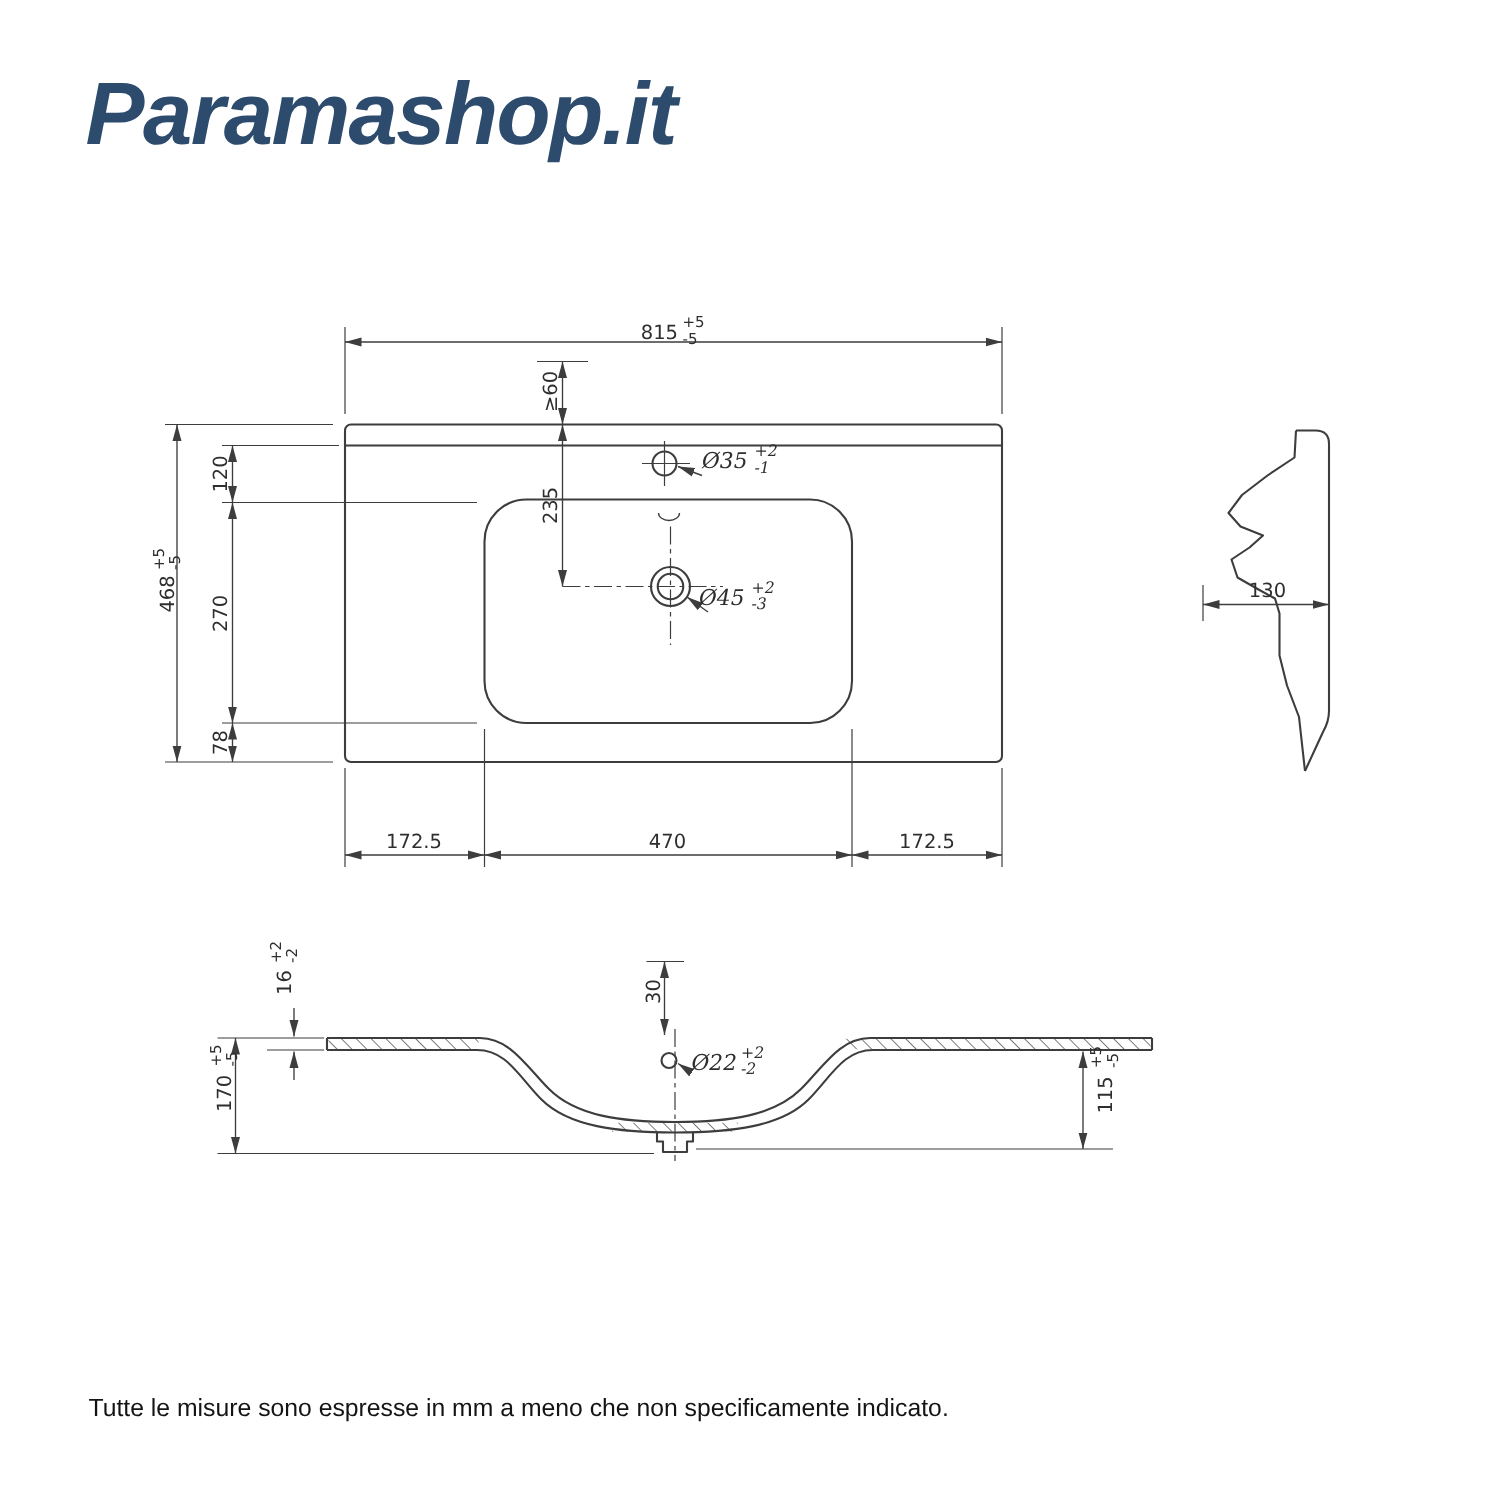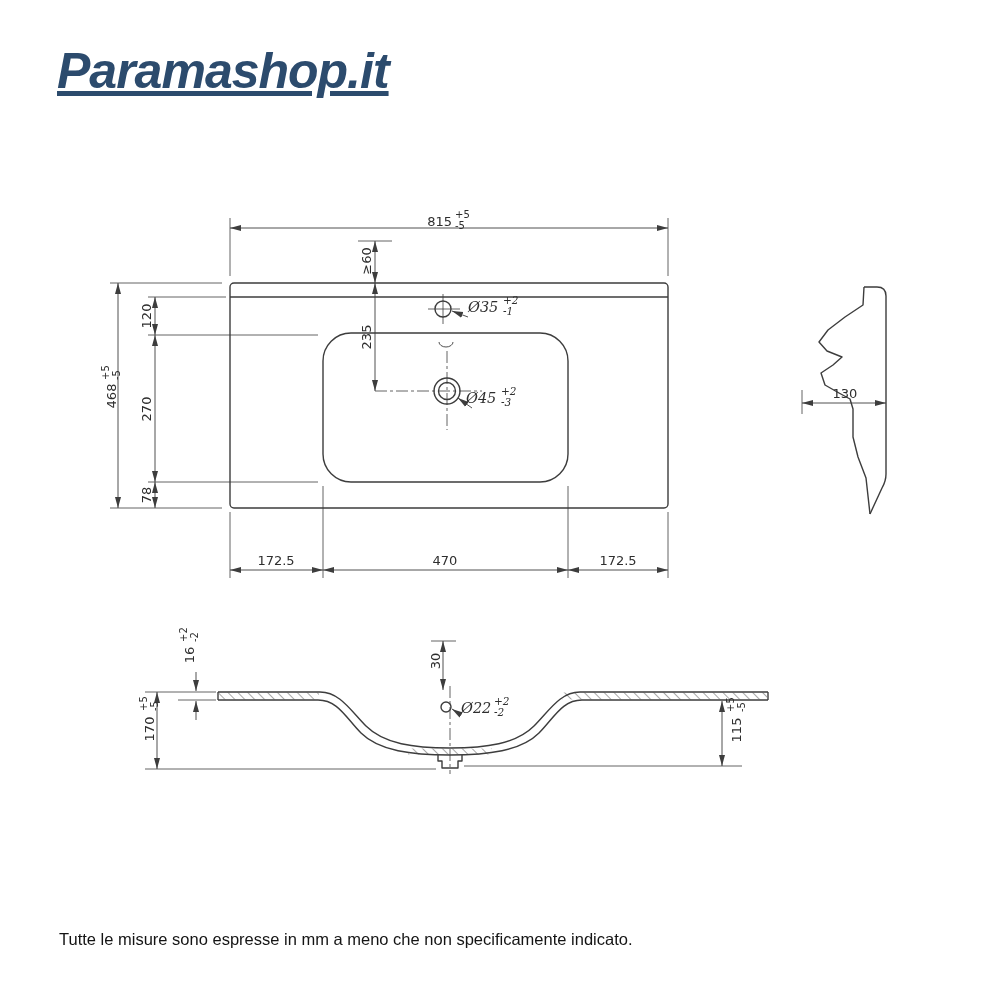--- a/index.html
+++ b/index.html
@@ -4,23 +4,22 @@
 <style>
   html,body{margin:0;padding:0;}
   body{
     width:1000px;height:1000px;background:#ffffff;position:relative;
     font-family:"DejaVu Sans",sans-serif;overflow:hidden;
   }
   .logo{
     position:absolute;left:57px;top:42px;
     font-family:"Liberation Sans",sans-serif;
     font-style:italic;font-weight:bold;
-    font-size:50px;letter-spacing:-1px;
+    font-size:59px;letter-spacing:-1px;
     color:#2c4b6d;
-    text-decoration:underline;
   }
   svg.drawing{position:absolute;left:0;top:0;}
   .notes{
     position:absolute;left:59px;top:925px;
     font-family:"Liberation Sans",sans-serif;
     font-size:16.5px;line-height:28px;color:#141414;text-align:right;
   }
   .notes p{margin:0;}
 
   

